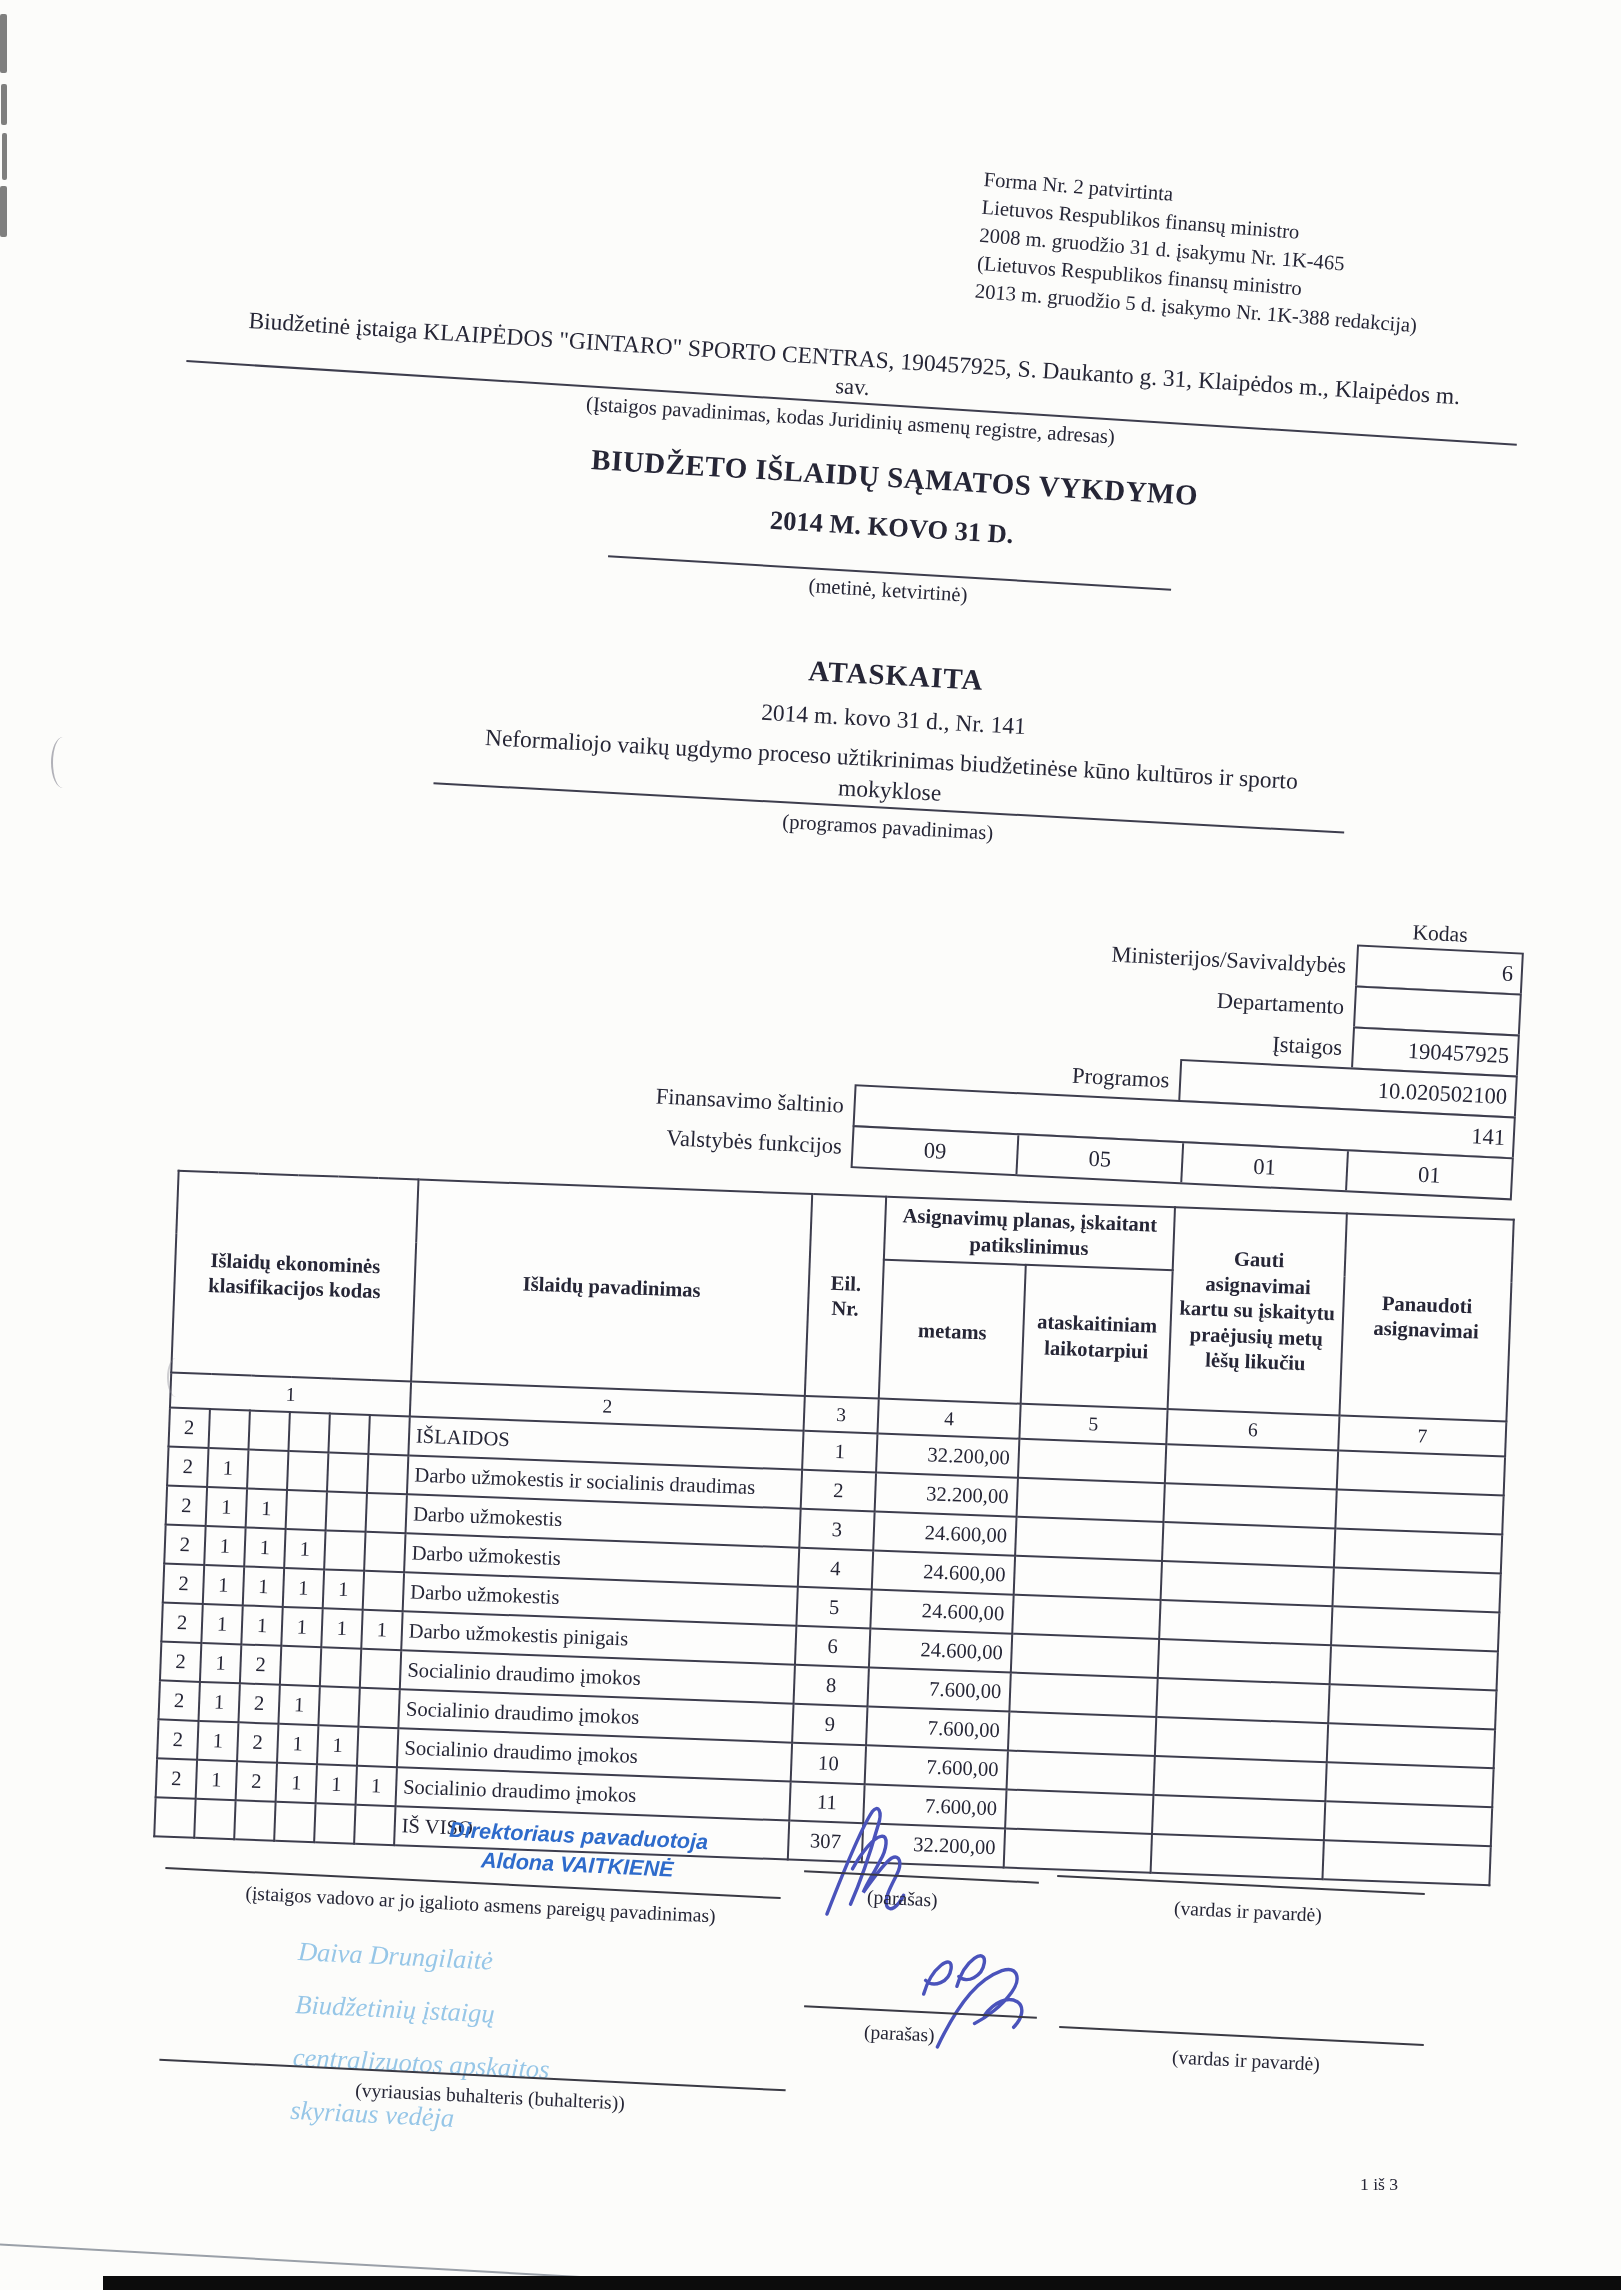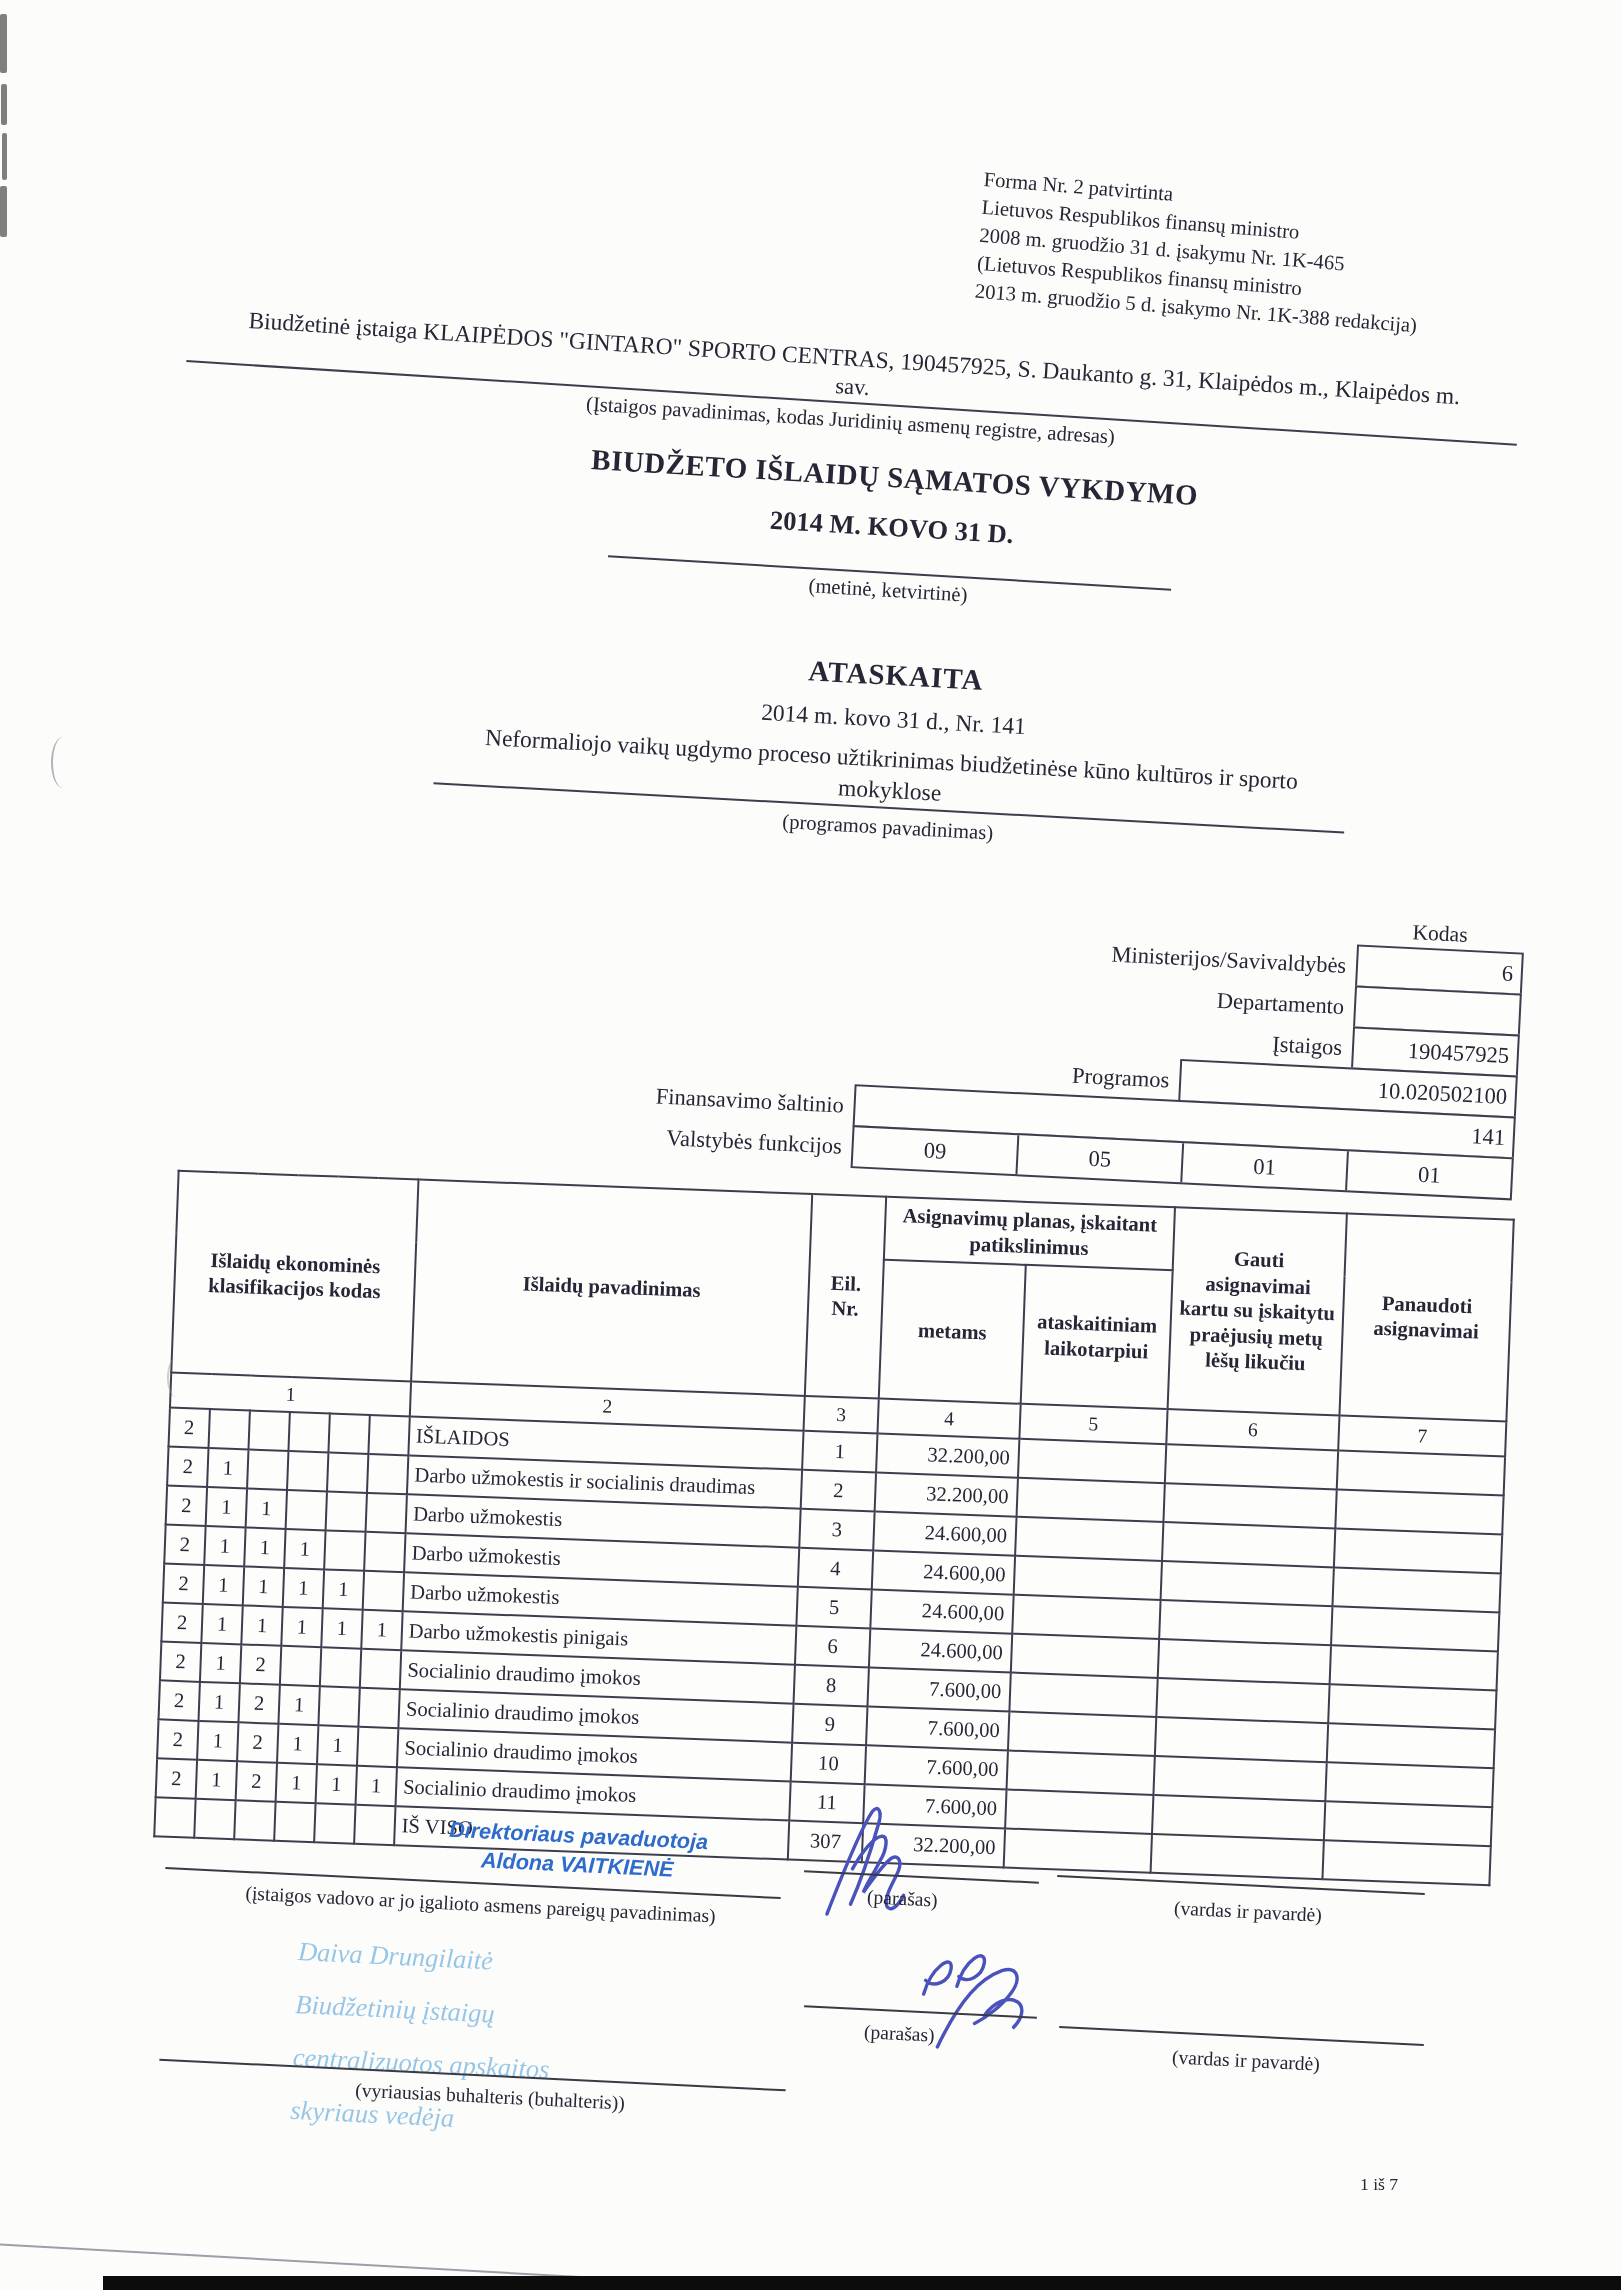--- a/index.html
+++ b/index.html
@@ -376,21 +376,21 @@
   <div class="sig-caption" style="left:1174px;top:1901px;">(vardas ir pavardė)</div>
 
   <svg class="sig-svg" style="left:910px;top:1943px;" width="176" height="110" viewBox="0 0 180 112">
     <path class="sig-path" fill="none" stroke-width="3.5" stroke-linecap="round" d="M14,52 C 22,24 44,10 42,26 C 40,40 24,46 16,38 M 48,44 C 56,16 78,4 76,20 C 74,34 58,42 50,34 M 28,106 C 52,56 72,36 94,28 C 110,23 114,36 104,50 C 94,64 78,76 66,82 M 76,74 C 86,60 100,54 110,60 C 118,66 114,78 106,86" stroke="#4a53bb"></path>
   </svg>
   <div class="sig-rule" style="left:804px;top:2011px;width:233px;"></div>
   <div class="sig-caption" style="left:864px;top:2023px;">(parašas)</div>
   <div class="sig-rule" style="left:1059px;top:2035px;width:365px;"></div>
   <div class="sig-caption" style="left:1172px;top:2050px;">(vardas ir pavardė)</div>
 
-  <div class="page-num">1 iš 7</div>
+  <div class="page-num">1 iš 3</div>
 
   <div class="edge-mark" style="left:0;top:13.7px;width:6.9px;height:59px;"></div>
   <div class="edge-mark" style="left:1px;top:84px;width:5.9px;height:41px;"></div>
   <div class="edge-mark" style="left:2px;top:133px;width:4.9px;height:47px;"></div>
   <div class="edge-mark" style="left:0;top:186px;width:6.9px;height:51px;"></div>
   <div class="arc-mark" style="left:51px;top:737px;width:21.6px;height:51px;"></div>
   <div class="arc-mark" style="left:167px;top:1358px;width:15.7px;height:39px;opacity:.4;"></div>
   <div class="diag-line"></div>
   <div class="bottom-bar"></div>
 

